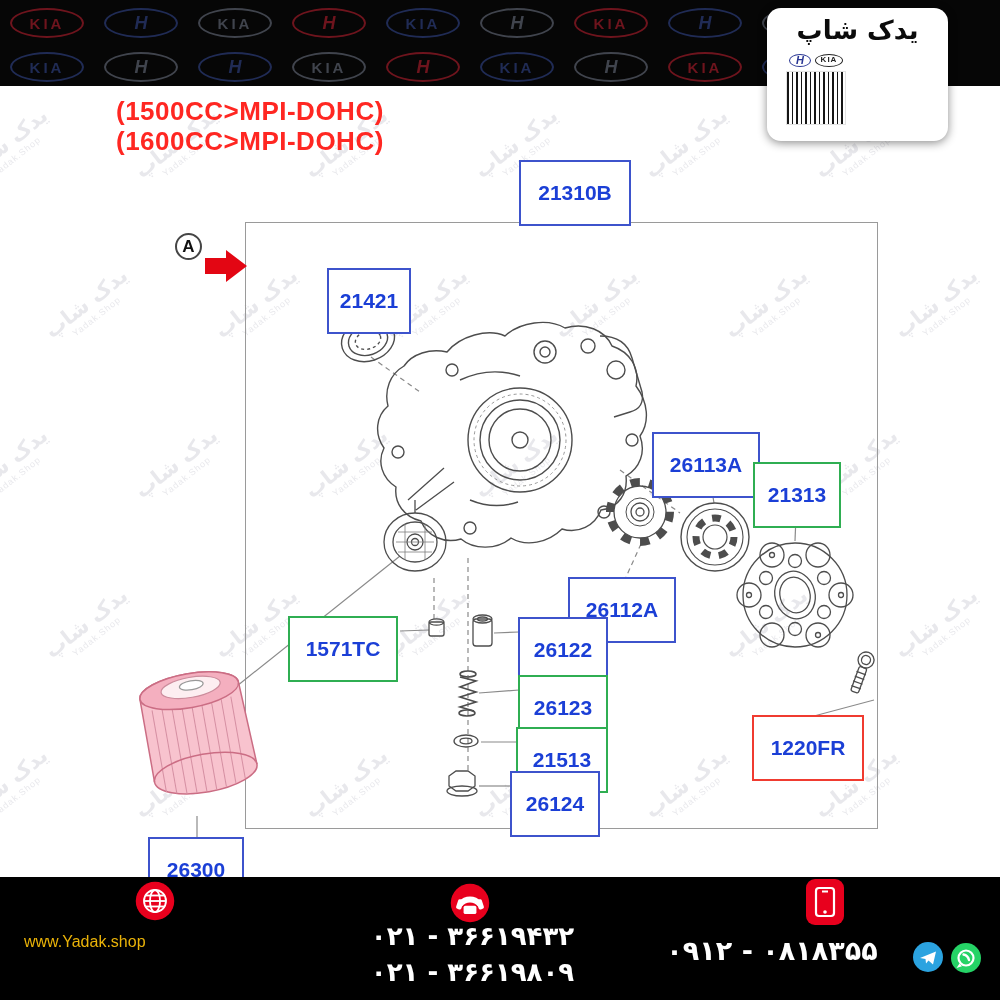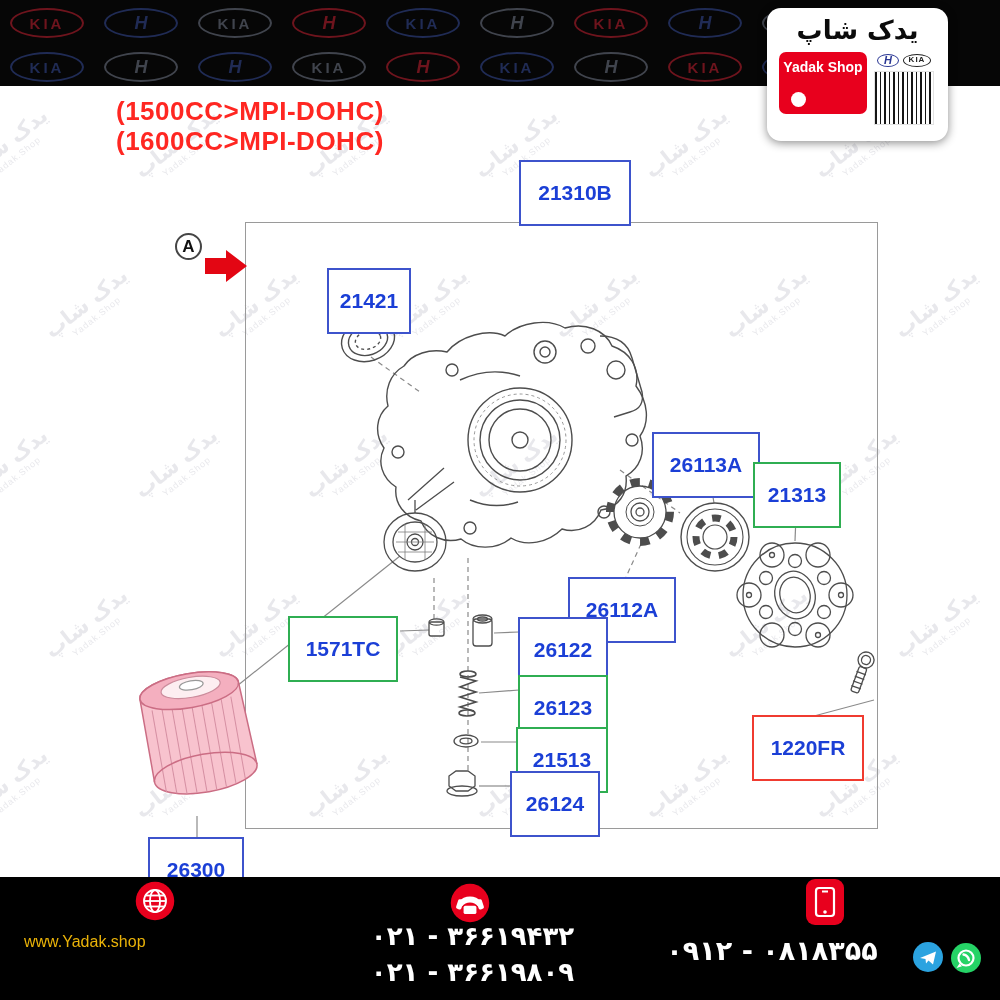--- a/index.html
+++ b/index.html
@@ -103,24 +103,20 @@
       <span class="blogo" style="border-color: rgb(35, 48, 94); color: rgb(35, 48, 94);">KIA</span>
       <span class="blogo h" style="border-color: rgb(71, 75, 85); color: rgb(71, 75, 85);">H</span>
       <span class="blogo" style="border-color: rgb(122, 22, 32); color: rgb(122, 22, 32);">KIA</span>
       <span class="blogo h" style="border-color: rgb(35, 48, 94); color: rgb(35, 48, 94);">H</span>
       <span class="blogo" style="border-color: rgb(71, 75, 85); color: rgb(71, 75, 85);">KIA</span>
     </div>
 
   <div class="brand-card">
     <div class="brand-title" dir="rtl">یدک شاپ</div>
     <div class="brand-row">
-      <div class="brand-logo">
-        <span class="txt">Yadak Shop</span>
-        <span class="dot"></span>
-      </div>
       <div class="brand-side">
         <div class="mini-logos">
           <span class="mini-h">H</span>
           <span class="mini-kia">KIA</span>
         </div>
         <div class="barcode"></div>
       </div>
     </div>
   </div>
 

